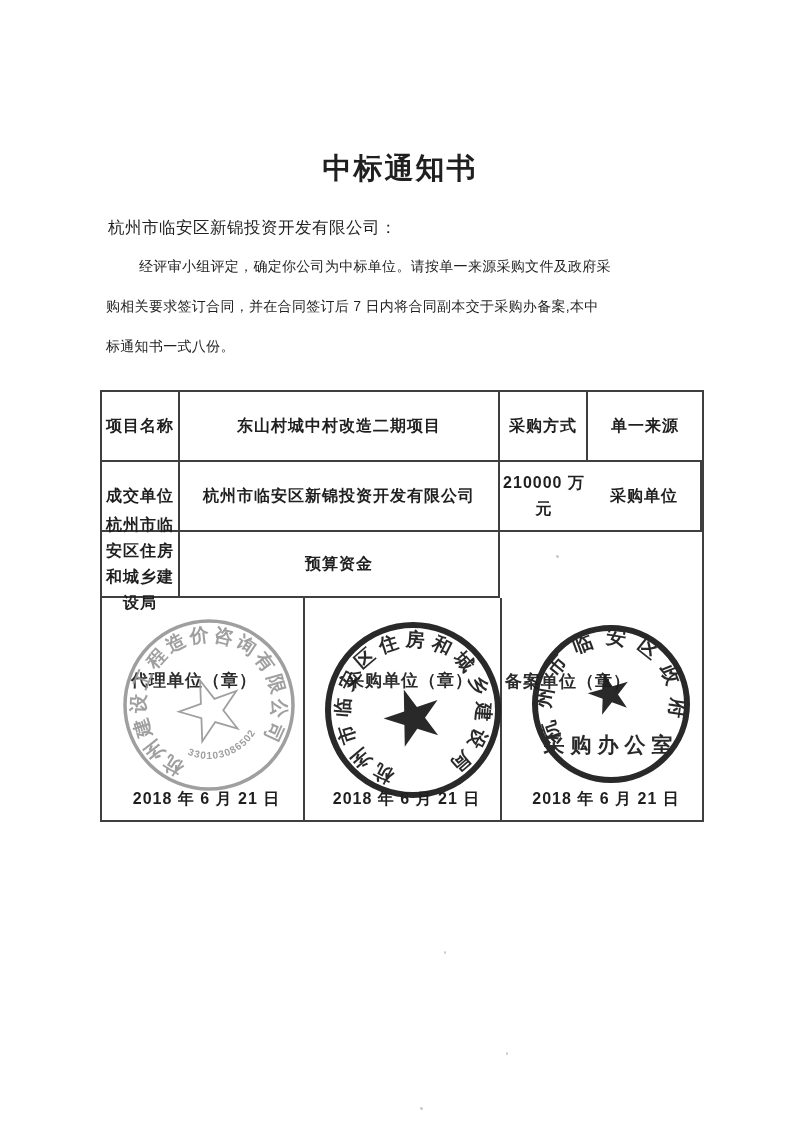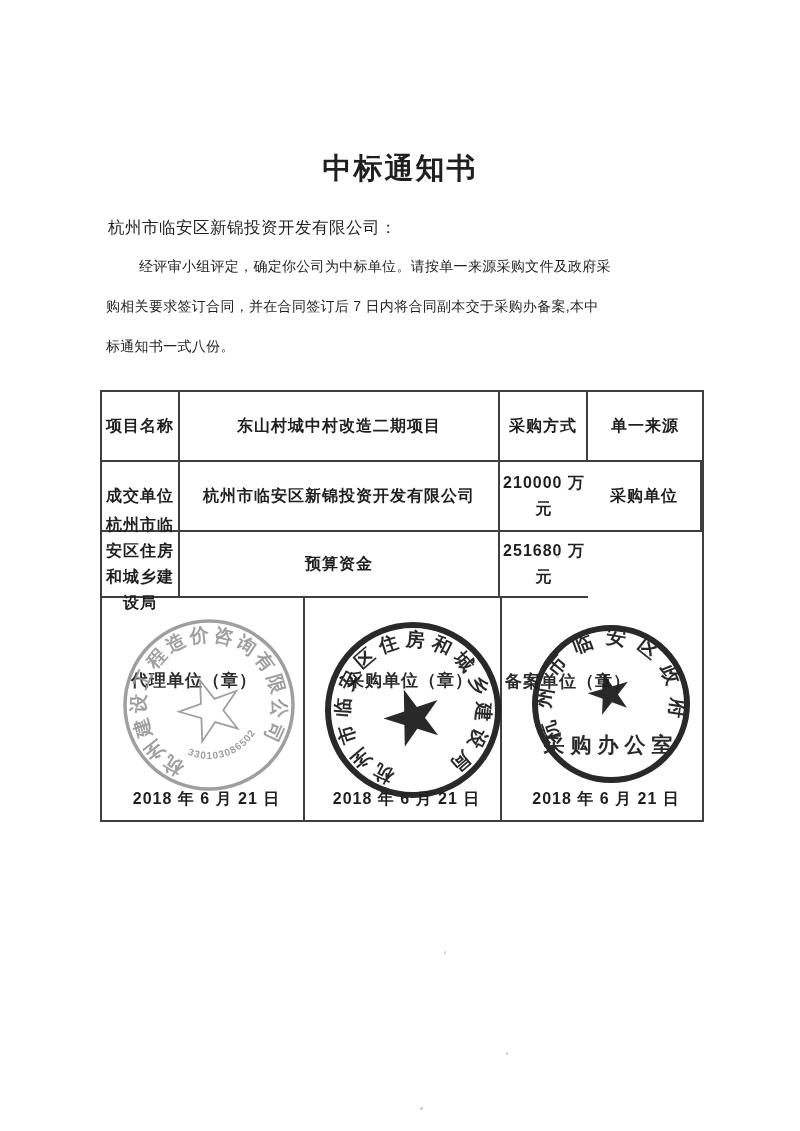--- a/index.html
+++ b/index.html
@@ -106,21 +106,20 @@
       <div class="cell">采购方式</div>
       <div class="cell last-col">单一来源</div>
 
       <div class="cell">成交单位</div>
       <div class="cell">杭州市临安区新锦投资开发有限公司</div>
       <div class="cell last-col">210000 万元</div>
 
       <div class="cell">采购单位</div>
       <div class="cell">杭州市临安区住房和城乡建设局</div>
       <div class="cell">预算资金</div>
-      <div class="cell last-col">251680 万元</div>
     </div>
 
     <div class="stamp-row">
 
       <div class="stamp-cell">
         <div class="stamp-label" style="left:29px; top:71px;">代理单位（章）</div>
         <svg class="seal faded" style="left:7px; top:7px;" viewBox="-100 -100 200 200" xmlns="http://www.w3.org/2000/svg" xmlns:xlink="http://www.w3.org/1999/xlink">
           <defs>
             <path id="ring1" d="M -42.8,47.6 A 64,64 0 1 1 42.8,47.6"></path>
             <path id="num1" d="M -41.4,34.7 A 54,54 0 0 0 41.4,34.7"></path>

